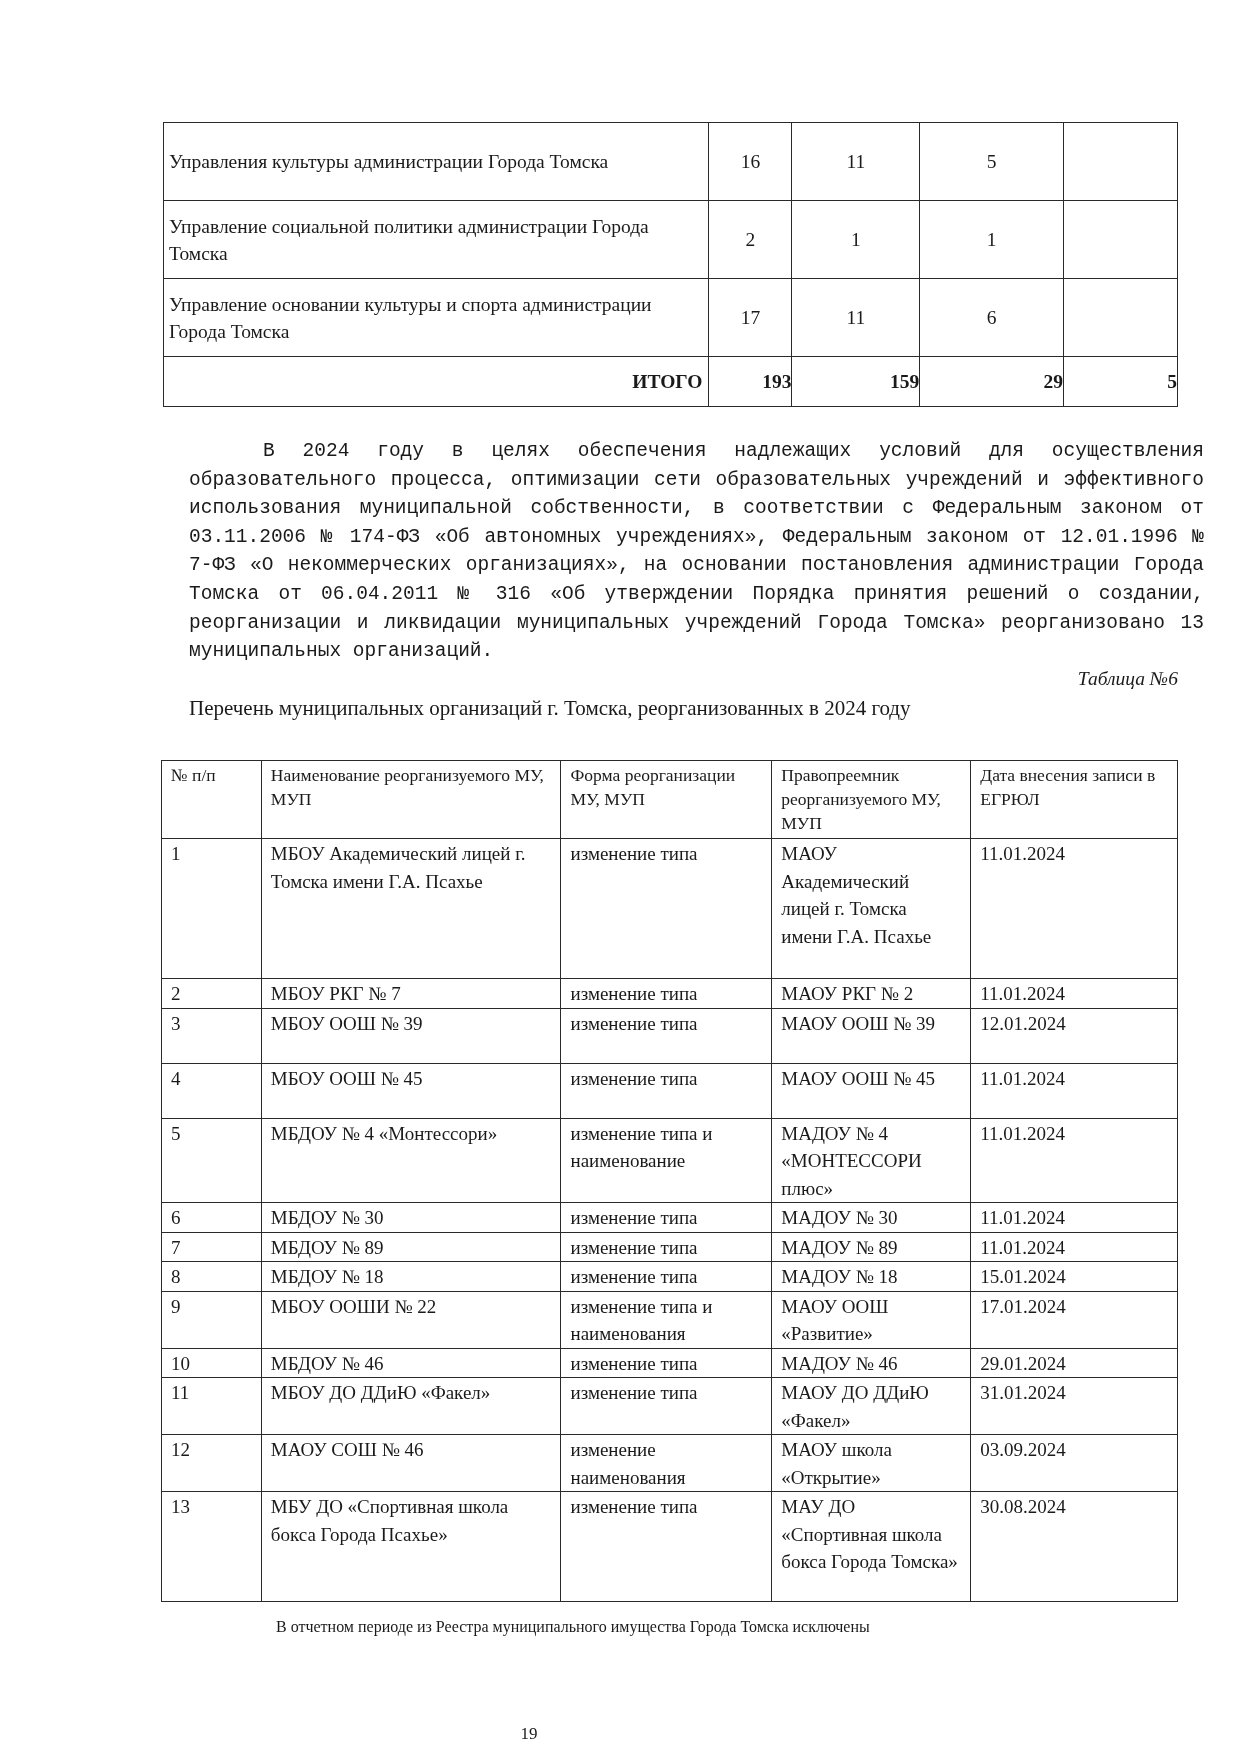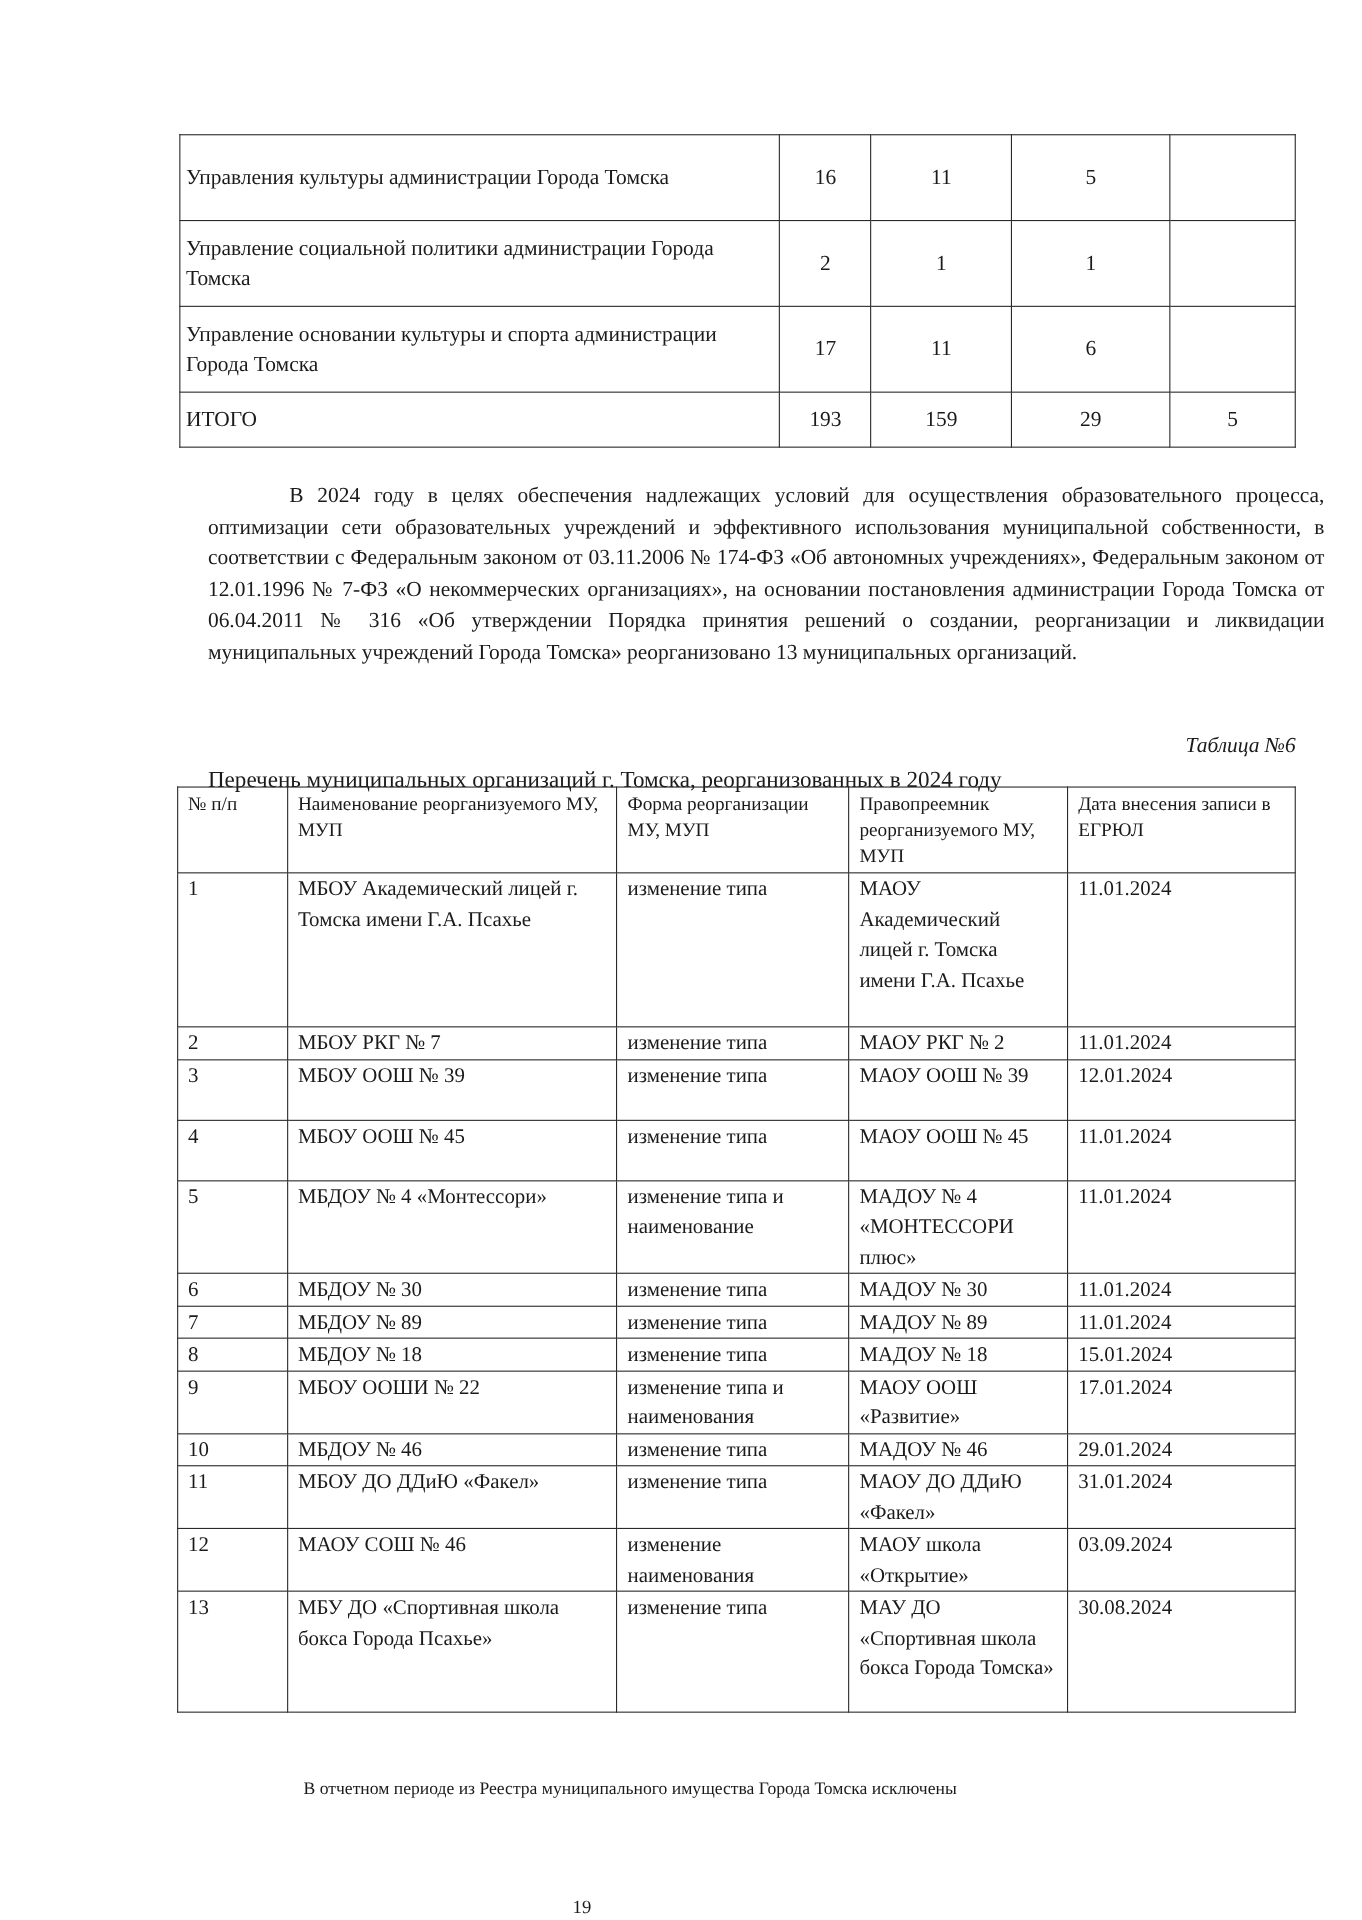--- a/index.html
+++ b/index.html
@@ -11,32 +11,32 @@
   table { border-collapse:collapse; }
   td, th { border:1.5px solid #2a2a2a; font-weight:normal; padding:0; }
 
   
   #t1 { left:163px; top:122px; width:1015px; font-size:19.5px; }
   #t1 td { vertical-align:middle; }
   #t1 td.name { padding:6px 6px 6px 5px; line-height:27px; text-align:left; }
   #t1 td.num { text-align:center; }
   #t1 tr.r { height:78px; }
   #t1 tr.total { height:50px; font-weight:bold; }
-  #t1 tr.total td { font-weight:normal; }
+  #t1 tr.total td { font-weight:bold;text-align:right; }
 
   
   #para {
     left:163px; top:437px; width:1015px; font-size:19.5px; line-height:28.6px;
-    text-align:justify; text-indent:74px; margin:0;
+    text-align:justify; text-indent:74px; margin:0;font-family:Liberation Mono, monospace;
   }
   #caption { right:60px; top:668px; font-size:19.5px; font-style:italic; }
   #title2 { left:163px; top:696px; width:1007px; font-size:21px; font-weight:normal; }
 
   
-  #t2 { left:161px; top:715px; width:1017px; font-size:19px;font-family:Liberation Serif, serif; }
+  #t2 { left:161px; top:760px; width:1017px; font-size:19px;font-family:Liberation Serif, serif; }
   #t2 td { vertical-align:top; padding:1px 8px 0 9px; line-height:27.5px; text-align:left; }
   #t2 th { vertical-align:top; padding:2px 8px 0 9px; line-height:24px; text-align:left; font-size:17.5px; }
 
   #closing { left:250px; top:1618px; font-size:16px; }
   #pagenum { left:0; width:1006px; top:1724px; text-align:center; font-size:17px; }
 </style>
 </head>
 <body>
 
 <table id="t1" class="abs">

